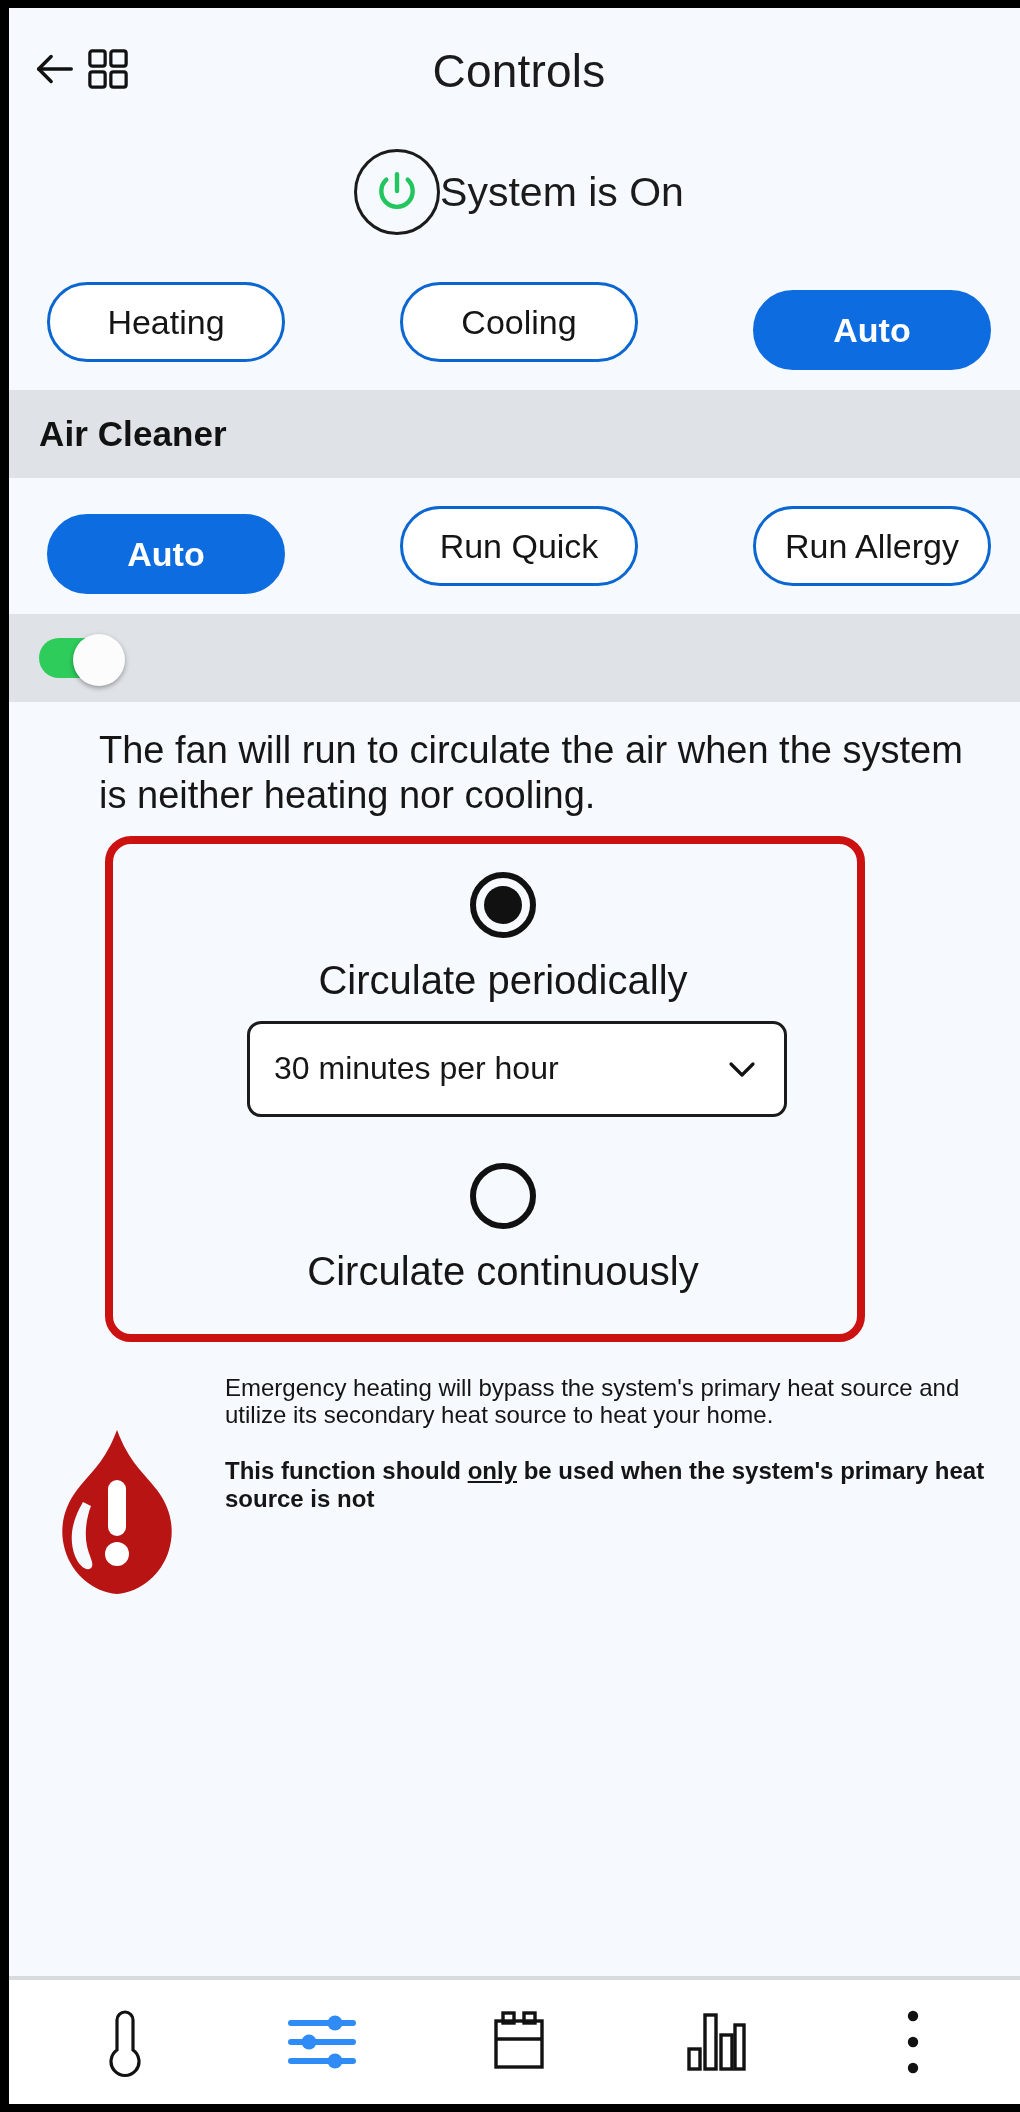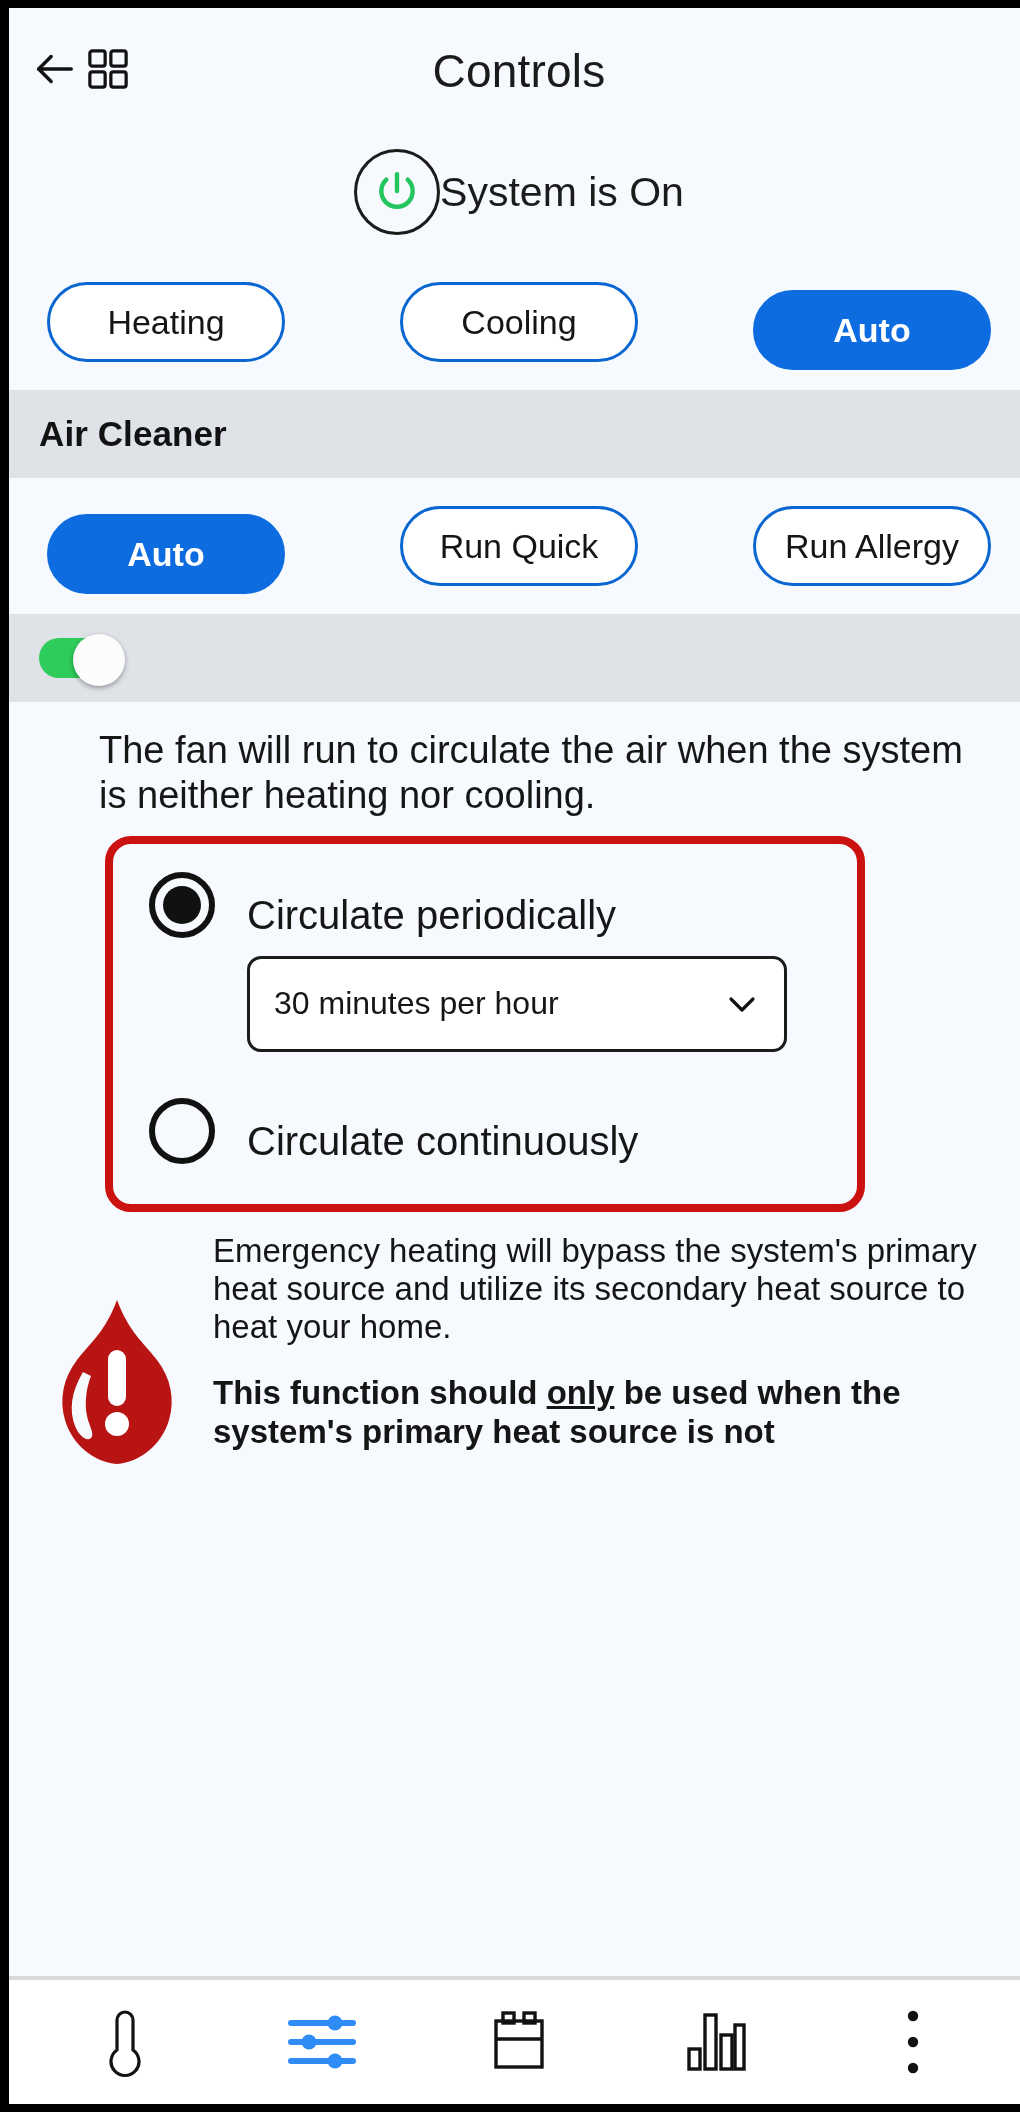--- a/index.html
+++ b/index.html
@@ -146,23 +146,24 @@
     margin:18px 0 0 6px;
     width:760px;
     border:8px solid #cc1111;
     border-radius:26px;
     background:#f6f9fd;
     box-sizing:border-box;
     padding:28px 0 40px 0;
   }
   .radio-line{
     display:flex;
-    align-items:flex-end;
-    gap:32px;
+    align-items:center;
+    gap:20px;
     padding-left:36px;
+    flex-direction:column;
   }
   .radio{
     width:66px;height:66px;
     border:6px solid #111111;
     border-radius:50%;
     box-sizing:border-box;
     display:flex;align-items:center;justify-content:center;
     flex:0 0 auto;
     cursor:pointer;
     background:transparent;
@@ -200,22 +201,22 @@
     align-items:flex-start;
     padding:20px 30px 0 38px;
     box-sizing:border-box;
     gap:26px;
     flex:1 1 auto;
     overflow:hidden;
   }
   .flame{width:140px;height:170px;flex:0 0 140px;margin-top:66px;}
   .emerg-text{flex:1 1 auto;}
   .emerg-p{
-    margin:0;
-    font-size:33px;
+    margin:12px;
+    font-size:24px;
     line-height:1.16;
     color:#151515;
   }
   .emerg-p.bold{
     font-weight:700;
     margin-top:28px;
   }
   .emerg-p.bold u{text-decoration:underline;}
   
   .bottomnav{

